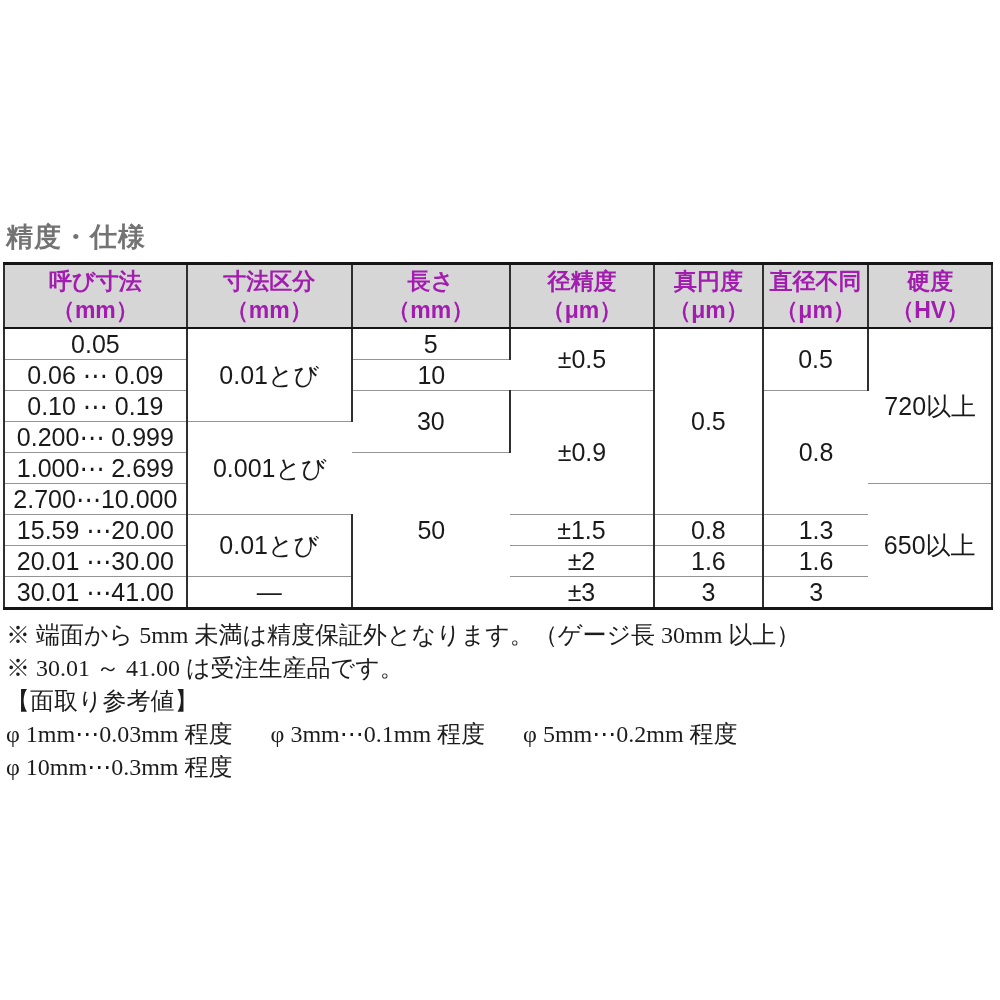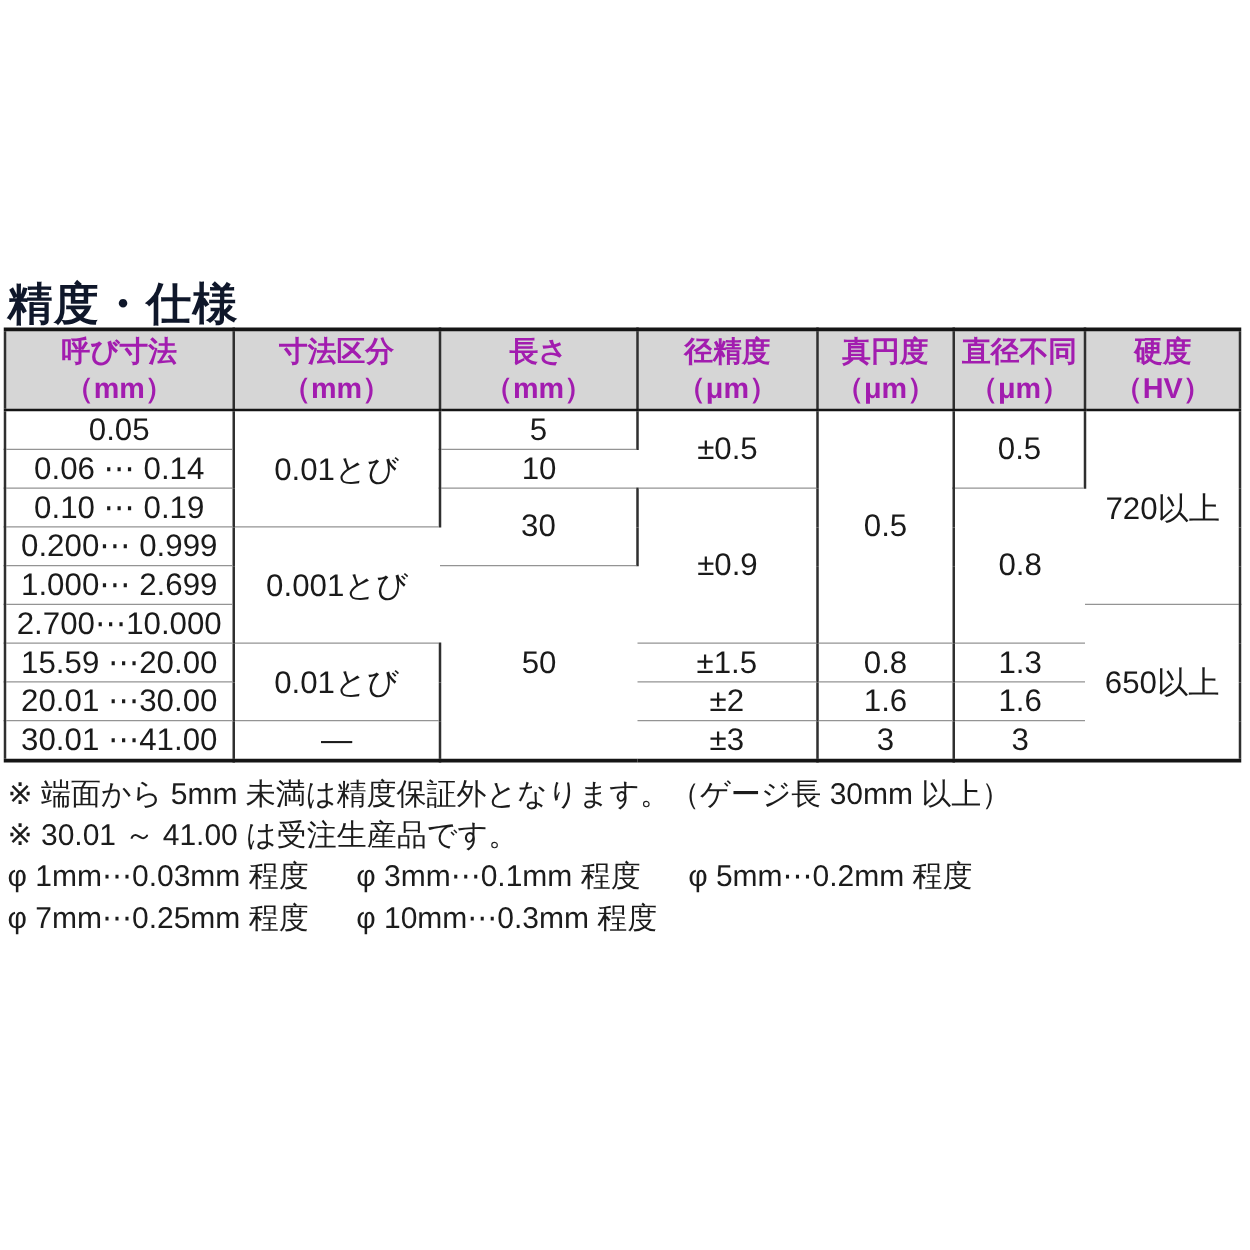--- a/index.html
+++ b/index.html
@@ -6,21 +6,21 @@
   body {
     width:1000px; height:1000px; background:#ffffff;
     font-family:"Liberation Sans","DejaVu Sans",sans-serif;
     color:var(--text,#1c1c1c);
     -webkit-font-smoothing:antialiased;
   }
   .page { position:relative; width:1000px; height:1000px; overflow:hidden; background:#fff; }
 
   .section-title {
     position:absolute; top:219px; left:6px;
-    font-size:36px; font-weight:600; color:#0f172a; letter-spacing:1px;
+    font-size:27px; font-weight:600; color:#737373; letter-spacing:1px;
   }
 
   .spec {
     position:absolute; top:262px; left:3px;
     width:990px; border-collapse:collapse; table-layout:fixed;
     border-top:3px solid var(--border-heavy,#151515);
     border-bottom:3px solid var(--border-heavy,#151515);
     border-left:2px solid var(--border-col,#2f2f2f);
     border-right:2px solid var(--border-col,#2f2f2f);
   }
@@ -36,21 +36,21 @@
     height:30px; font-size:25px; text-align:center; vertical-align:middle;
     border-right:2px solid var(--border-col,#2f2f2f);
     border-bottom:1px solid var(--border-row,#949494);
     padding:0; white-space:pre; color:#1a1a1a;
   }
   .spec tbody tr:last-child td { border-bottom:none; }
   .h-unit { font-weight:700; }
 
   .notes {
     position:absolute; top:619px; left:6px; width:988px;
-    font-size:24px; line-height:33px;
+    font-size:24px; line-height:33px;font-family:Liberation Serif, serif;
   }
   .note { white-space:pre; }
   .chamfer-title { font-size:24px; line-height:33px; }
   .chamfer-line { display:flex; gap:38px; font-size:24px; line-height:33px; }
   .chamfer-item { white-space:pre; }
 </style>
 </head>
 <body style="--header-bg: #d6d6d6; --border-heavy: #151515; --border-col: #2f2f2f; --border-row: #949494; --text: #1c1c1c;">
 
 <div class="page">
@@ -103,21 +103,21 @@
         <tr>
           <td>0.05</td>
           <td rowspan="3">0.01とび</td>
           <td>5</td>
           <td rowspan="2">±0.5</td>
           <td rowspan="6">0.5</td>
           <td rowspan="2">0.5</td>
           <td rowspan="5">720以上</td>
         </tr>
         <tr>
-          <td>0.06 ⋯ 0.14</td>
+          <td>0.06 ⋯ 0.09</td>
           <td>10</td>
         </tr>
         <tr>
           <td>0.10 ⋯ 0.19</td>
           <td rowspan="2">30</td>
           <td rowspan="4">±0.9</td>
           <td rowspan="4">0.8</td>
         </tr>
         <tr>
           <td>0.200⋯ 0.999</td>
@@ -150,24 +150,24 @@
           <td>±3</td>
           <td>3</td>
           <td>3</td>
         </tr>
       </tbody>
   </table>
 
   <div class="notes">
     <div class="note">※ 端面から 5mm 未満は精度保証外となります。（ゲージ長 30mm 以上）</div>
     <div class="note">※ 30.01 ～ 41.00 は受注生産品です。</div>
+    <div class="chamfer-title">【面取り参考値】</div>
     <div class="chamfer-line">
         <span class="chamfer-item">φ 1mm⋯0.03mm 程度</span>
         <span class="chamfer-item">φ 3mm⋯0.1mm 程度</span>
         <span class="chamfer-item">φ 5mm⋯0.2mm 程度</span>
       </div>
     <div class="chamfer-line">
-        <span class="chamfer-item">φ 7mm⋯0.25mm 程度</span>
         <span class="chamfer-item">φ 10mm⋯0.3mm 程度</span>
       </div>
   </div>
 
 </div>
 
 </body></html>

